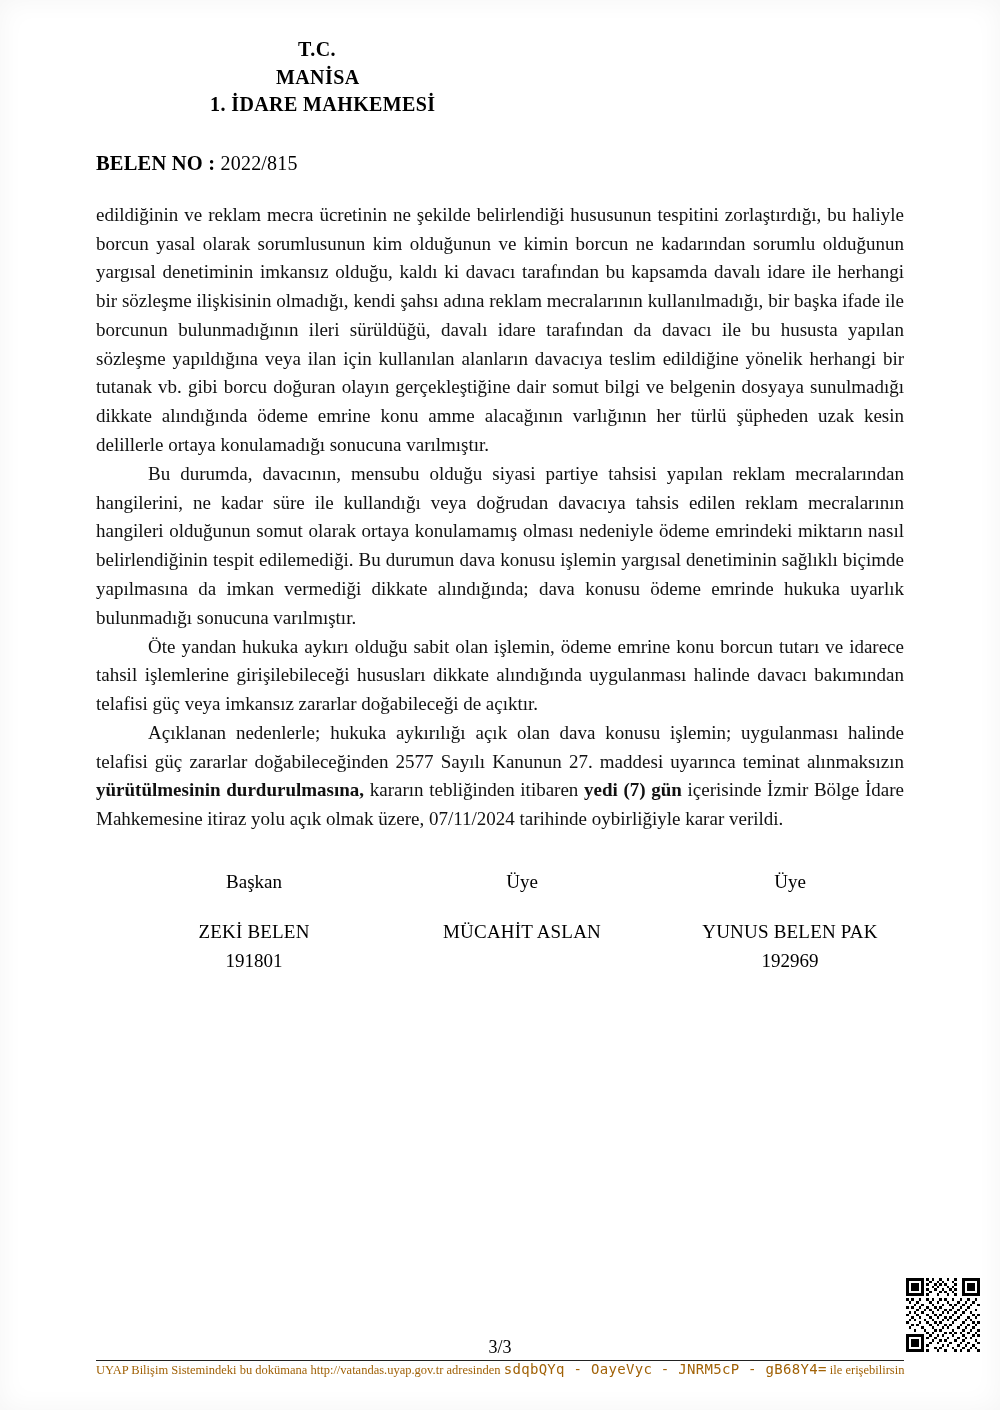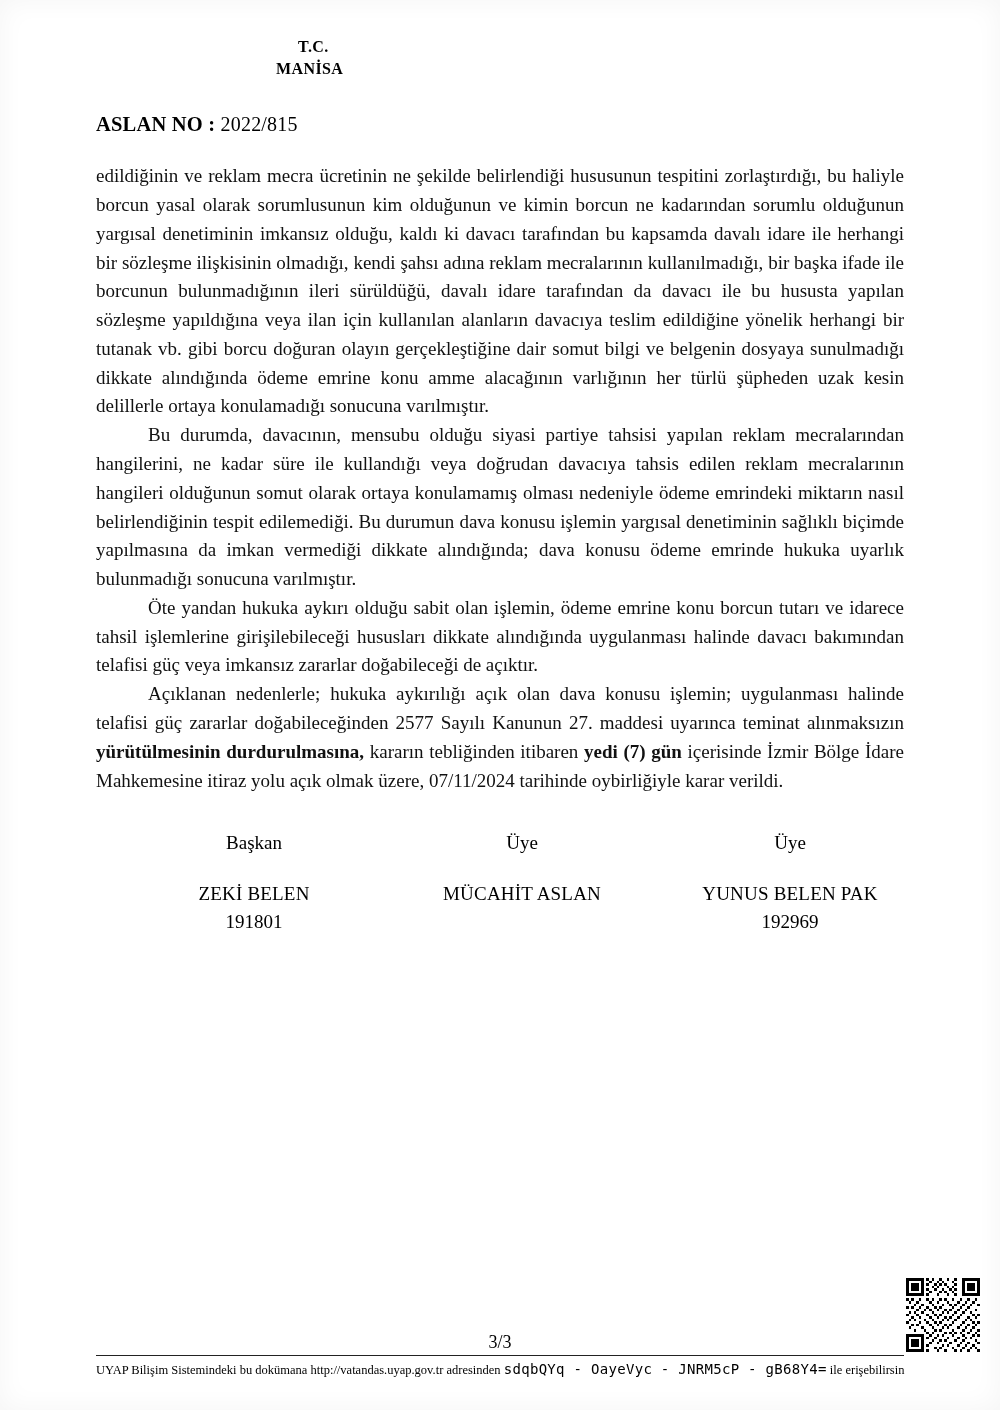--- a/index.html
+++ b/index.html
@@ -29,21 +29,21 @@
   }
   .content {
     position: absolute;
     left: 96px;
     top: 36px;
     width: 808px;
   }
   .court-head {
     margin-left: 104px;
     font-weight: bold;
-    font-size: 16px;
+    font-size: 20px;
     line-height: 1.38;
     letter-spacing: 0.4px;
   }
   .court-head div { white-space: pre; }
   .ch-1 { margin-left: 98px; }
   .ch-2 { margin-left: 76px; }
   .ch-3 { margin-left: 10px; }
 
   .esas {
     margin-top: 33px;
@@ -96,24 +96,23 @@
   .page-num {
     text-align: center;
     font-size: 18px;
     margin-bottom: 2px;
   }
   .rule {
     border-top: 1px solid #222;
     width: 100%;
   }
   .foot-line {
-    margin-top: 5px;
     font-size: 12.5px;
     white-space: nowrap;
-    color: #000000;
+    color: #a16207;
   }
   .foot-line .mono {
     font-family: "DejaVu Sans Mono", monospace;
     font-size: 14px;
     letter-spacing: 0.3px;
   }
   .qr {
     position: absolute;
     right: 20px;
     bottom: 58px;
@@ -125,24 +124,25 @@
 </head>
 <body>
 
 <div class="page">
 
   <div class="content">
 
     <div class="court-head">
       <div class="ch-1">T.C.</div>
       <div class="ch-2">MANİSA</div>
+      <div class="ch-3">1. İDARE MAHKEMESİ</div>
     </div>
 
     <div class="esas">
-      <span class="lbl">ASLAN NO :</span>
+      <span class="lbl">BELEN NO :</span>
       <span class="val">2022/815</span>
     </div>
 
     <div class="body-text">
       <p>edildiğinin ve reklam mecra ücretinin ne şekilde belirlendiği hususunun tespitini zorlaştırdığı, bu haliyle borcun yasal olarak sorumlusunun kim olduğunun ve kimin borcun ne kadarından sorumlu olduğunun yargısal denetiminin imkansız olduğu, kaldı ki davacı tarafından bu kapsamda davalı idare ile herhangi bir sözleşme ilişkisinin olmadığı, kendi şahsı adına reklam mecralarının kullanılmadığı,  bir başka ifade ile borcunun bulunmadığının ileri sürüldüğü, davalı idare tarafından da  davacı ile bu hususta yapılan sözleşme yapıldığına veya ilan için kullanılan alanların davacıya teslim edildiğine yönelik herhangi bir  tutanak vb. gibi borcu doğuran olayın gerçekleştiğine dair somut bilgi ve belgenin dosyaya sunulmadığı dikkate alındığında ödeme emrine konu amme alacağının varlığının her türlü şüpheden uzak kesin delillerle ortaya konulamadığı sonucuna varılmıştır.</p>
       <p class="indent">Bu durumda, davacının, mensubu olduğu siyasi partiye tahsisi yapılan reklam mecralarından hangilerini, ne kadar süre ile kullandığı veya doğrudan davacıya tahsis edilen reklam mecralarının hangileri olduğunun somut olarak ortaya konulamamış olması nedeniyle ödeme emrindeki miktarın nasıl belirlendiğinin tespit edilemediği. Bu durumun dava konusu işlemin yargısal denetiminin sağlıklı biçimde yapılmasına da imkan vermediği dikkate alındığında; dava konusu ödeme emrinde hukuka uyarlık bulunmadığı sonucuna varılmıştır.</p>
       <p class="indent">Öte yandan hukuka aykırı olduğu sabit olan işlemin, ödeme emrine konu borcun tutarı ve idarece tahsil işlemlerine girişilebileceği hususları dikkate alındığında uygulanması halinde davacı bakımından telafisi güç veya imkansız zararlar doğabileceği de açıktır.</p>
       <p class="indent"><span>Açıklanan nedenlerle; hukuka aykırılığı açık olan dava konusu işlemin; uygulanması halinde telafisi güç zararlar doğabileceğinden 2577 Sayılı Kanunun 27. maddesi uyarınca teminat alınmaksızın </span><b>yürütülmesinin durdurulmasına,</b><span> kararın tebliğinden itibaren </span><b>yedi (7) gün</b><span> içerisinde İzmir Bölge İdare Mahkemesine itiraz yolu açık olmak üzere, 07/11/2024 tarihinde oybirliğiyle  karar verildi.</span></p>
     </div>
 

